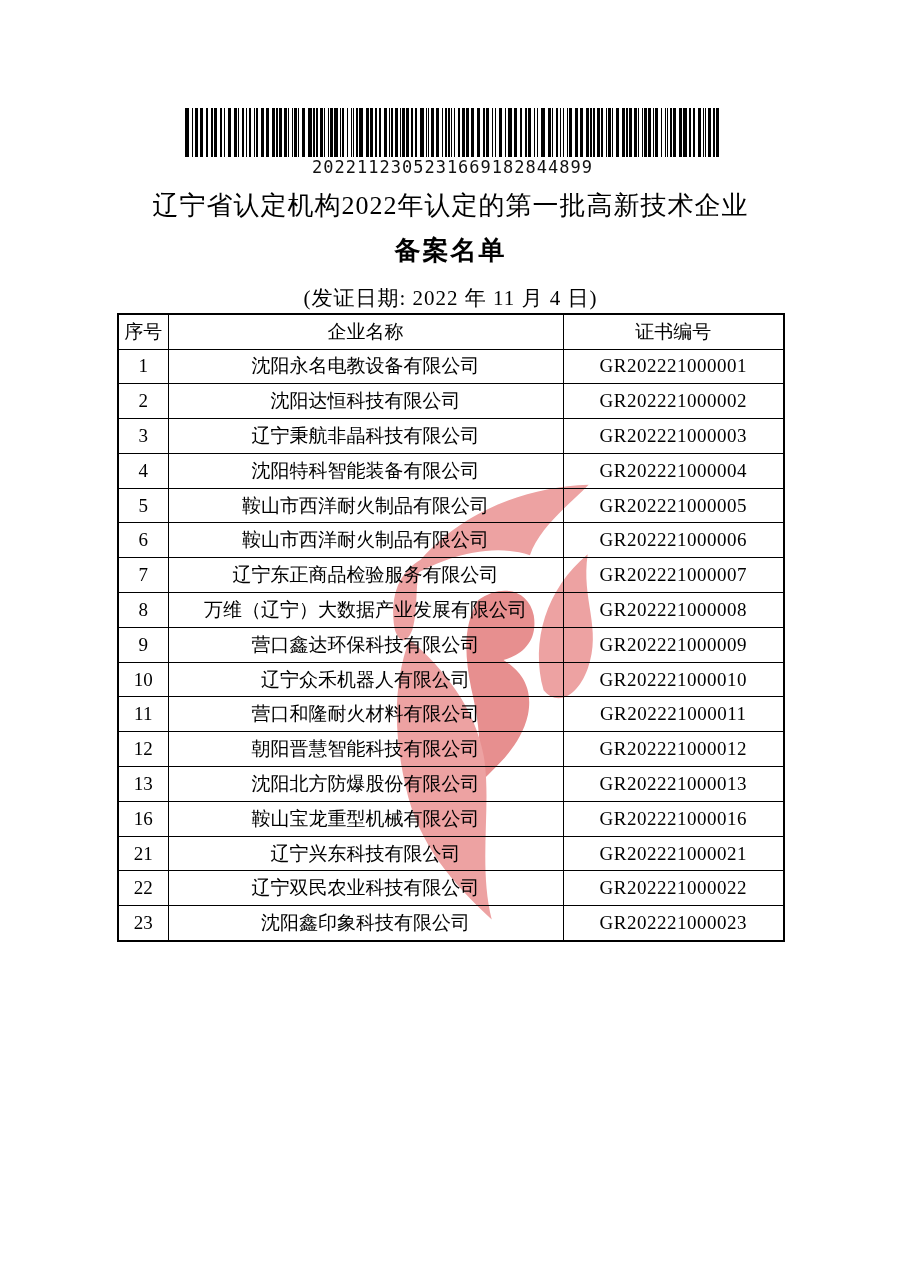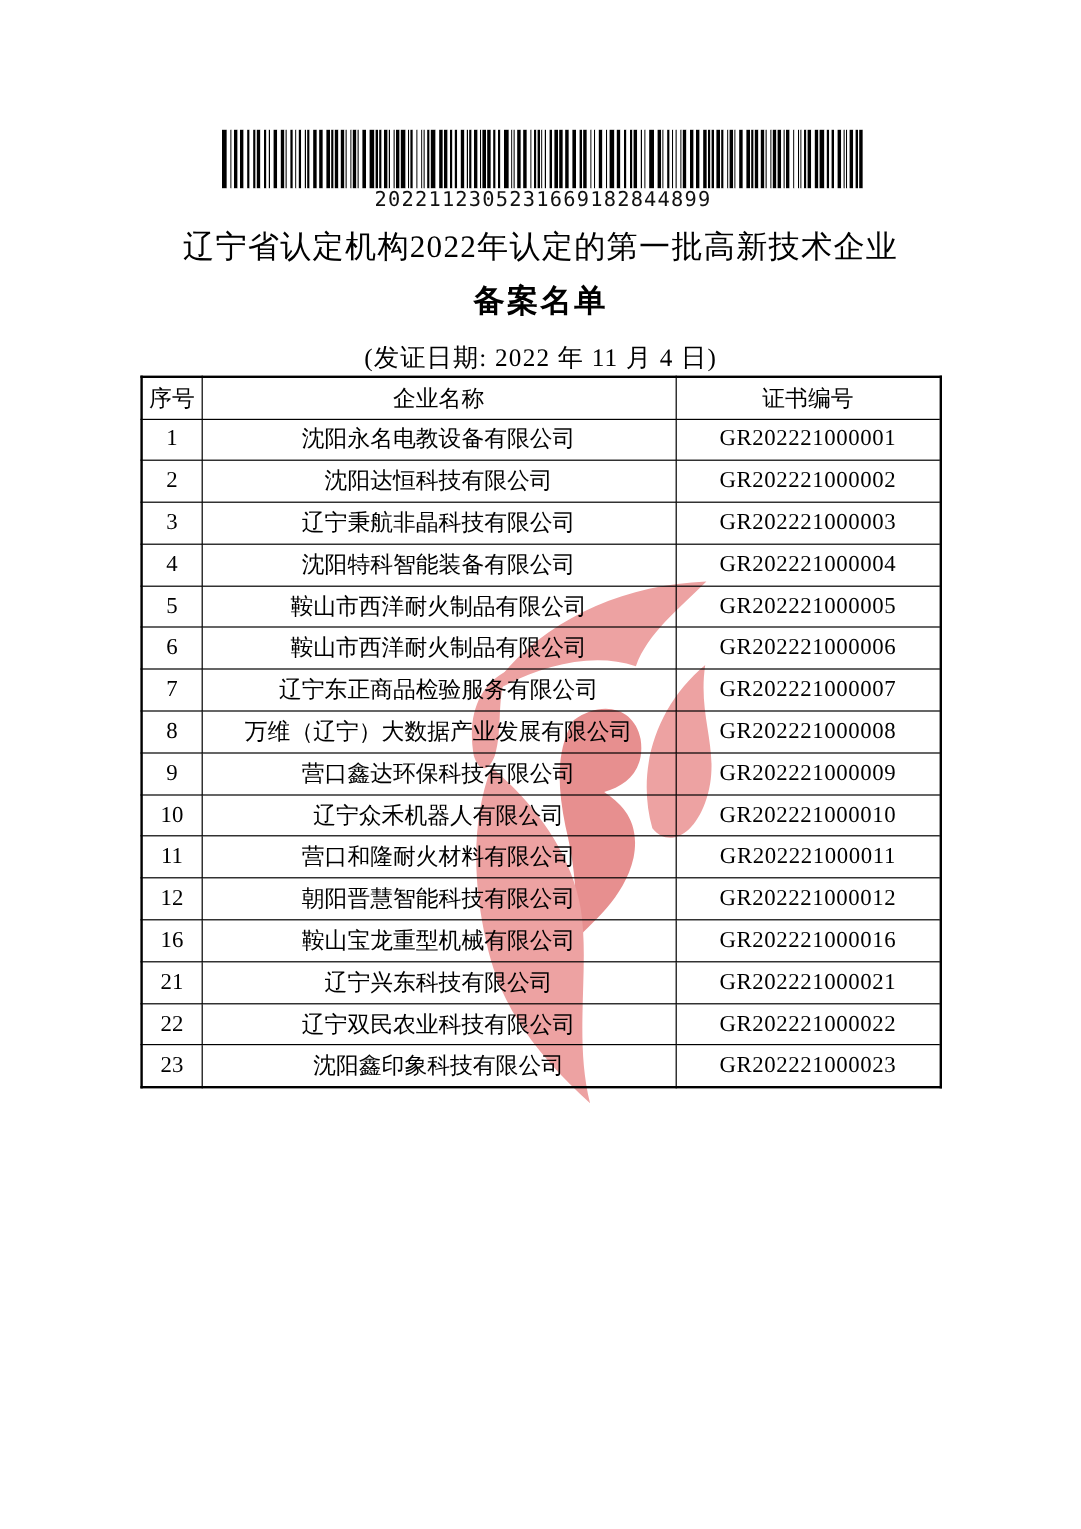--- a/index.html
+++ b/index.html
@@ -413,20 +413,25 @@
           <td class="no">11</td>
           <td class="name">营口和隆耐火材料有限公司</td>
           <td class="cert">GR202221000011</td>
         </tr>
         <tr>
           <td class="no">12</td>
           <td class="name">朝阳晋慧智能科技有限公司</td>
           <td class="cert">GR202221000012</td>
         </tr>
         <tr>
+          <td class="no">13</td>
+          <td class="name">沈阳北方防爆股份有限公司</td>
+          <td class="cert">GR202221000013</td>
+        </tr>
+        <tr>
           <td class="no">16</td>
           <td class="name">鞍山宝龙重型机械有限公司</td>
           <td class="cert">GR202221000016</td>
         </tr>
         <tr>
           <td class="no">21</td>
           <td class="name">辽宁兴东科技有限公司</td>
           <td class="cert">GR202221000021</td>
         </tr>
         <tr>

